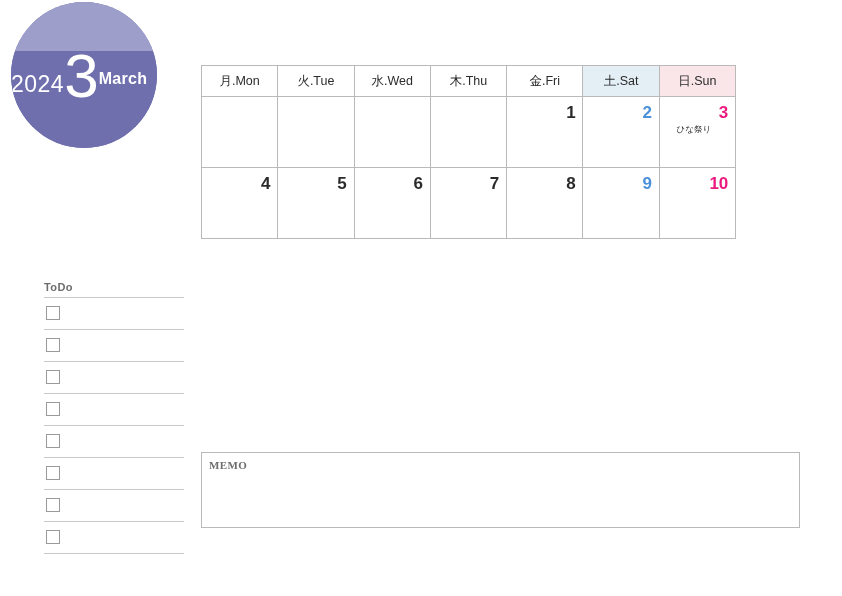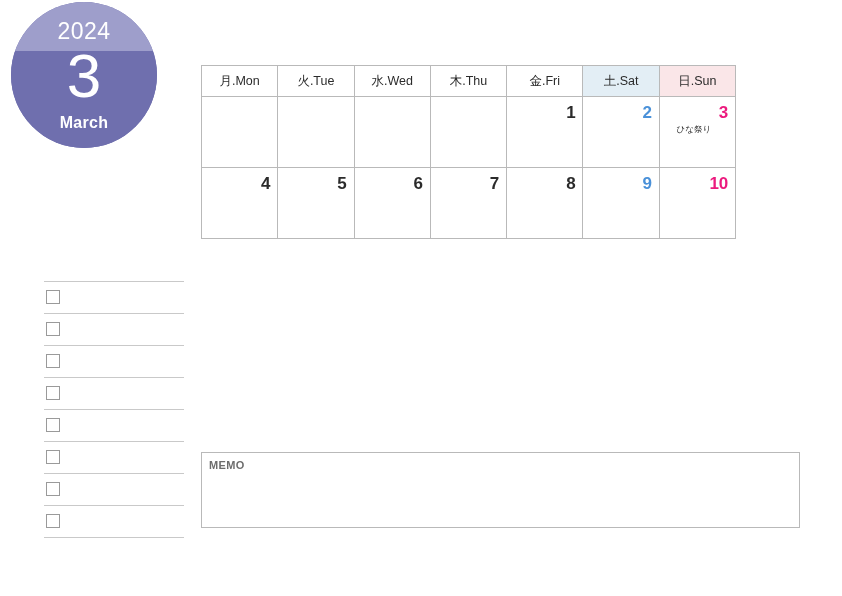--- a/index.html
+++ b/index.html
@@ -39,21 +39,20 @@
     position: absolute;
     left: 0; top: 49px;
     width: 100%;
     bottom: 0;
     background: #6f6fae;
   }
   #month-badge .badge-inner {
     position: absolute;
     left: 0; top: 0; right: 0; bottom: 0;
     display: flex;
-    flex-direction: column;
     align-items: center;
     color: #ffffff;
   }
   .badge-year {
     margin-top: 18px;
     font-size: 23px;
     letter-spacing: 0.5px;
     line-height: 1;
     font-weight: 400;
   }
@@ -180,36 +179,38 @@
     height: 74px;
     border: 1px solid #b9b9b9;
     background: #ffffff;
   }
   #memo-label {
     font-size: 11px;
     font-weight: 700;
     color: #6d6d6d;
     letter-spacing: 0.4px;
     padding: 6px 0 0 7px;
+    font-family: Liberation Serif, serif;
   }
 </style>
 </head>
 <body>
 
 <div id="month-badge">
   <div class="badge-top"></div>
   <div class="badge-bottom"></div>
   <div class="badge-inner">
     <div class="badge-year">2024</div>
     <div class="badge-num">3</div>
     <div class="badge-name">March</div>
   </div>
 </div>
 
 <div id="todo-panel">
+  <div id="todo-title">ToDo</div>
   <div class="todo-rule"></div>
   <div id="todo-rows">
       <div class="todo-row">
         <div class="todo-box"></div>
         <div class="todo-line"></div>
       </div>
       <div class="todo-row">
         <div class="todo-box"></div>
         <div class="todo-line"></div>
       </div>

